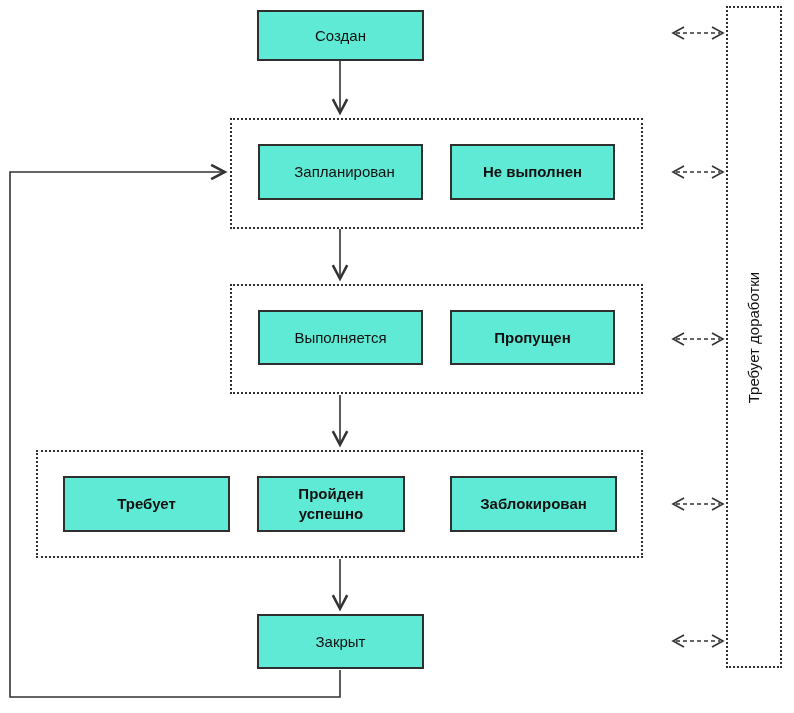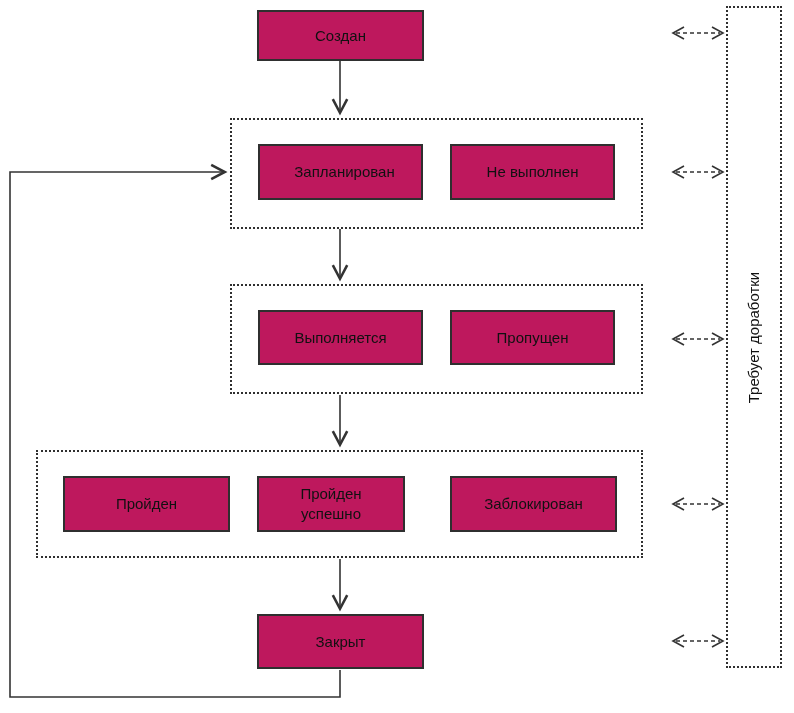--- a/index.html
+++ b/index.html
@@ -21,30 +21,30 @@
     left: 0;
     top: 0;
     width: 794px;
     height: 713px;
     pointer-events: none;
   }
   .node {
     position: absolute;
     box-sizing: border-box;
     border: 2px solid #2f2f2f;
-    background: #be185d;
+    background: #5eead4;
     display: flex;
     align-items: center;
     justify-content: center;
     text-align: center;
     font-size: 15px;
     line-height: 20px;
     z-index: 2;
   }
-  .node.bold { font-weight: normal; }
+  .node.bold { font-weight: bold; }
   .group {
     position: absolute;
     box-sizing: border-box;
     border: 2px dotted #2f2f2f;
     background: transparent;
     z-index: 1;
   }
   .rework {
     position: absolute;
     box-sizing: border-box;
@@ -128,21 +128,21 @@
   <div class="group" style="left:230px; top:284px; width:413px; height:110px;"></div>
   <div class="node bold" style="left:450px; top:310px; width:165px; height:55px;">
     <span>Пропущен</span>
   </div>
   <div class="node" style="left:258px; top:310px; width:165px; height:55px;">
     <span>Выполняется</span>
   </div>
 
   <div class="group" style="left:36px; top:450px; width:607px; height:108px;"></div>
   <div class="node bold" style="left:63px; top:476px; width:167px; height:56px;">
-    <span>Пройден</span>
+    <span>Требует</span>
   </div>
   <div class="node bold" style="left:257px; top:476px; width:148px; height:56px;">
     <span class="passed-inner">Пройден успешно</span>
   </div>
   <div class="node bold" style="left:450px; top:476px; width:167px; height:56px;">
     <span>Заблокирован</span>
   </div>
 
   <div class="node" style="left:257px; top:614px; width:167px; height:55px;">
     <span>Закрыт</span>

